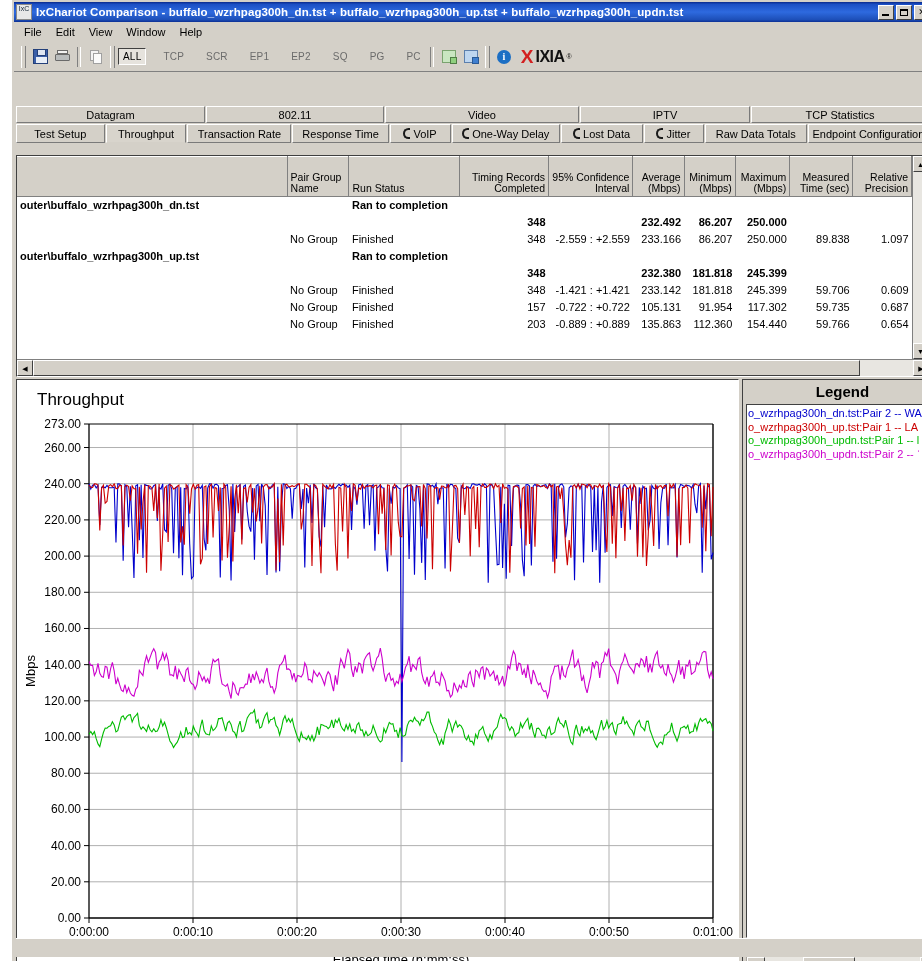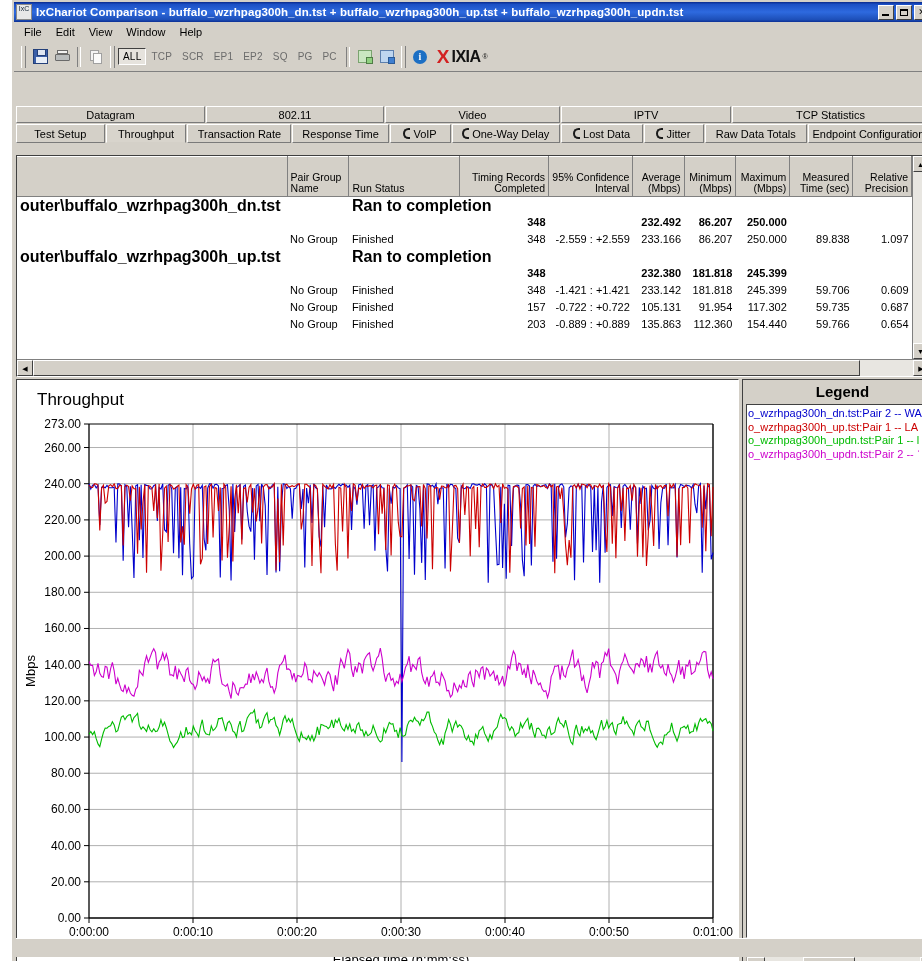--- a/index.html
+++ b/index.html
@@ -170,21 +170,21 @@
     content: ""; position: absolute; left: 0; top: 0;
     width: 9px; height: 11px; background: #f4f4f4; border: 1px solid #a0a0a0;
     box-sizing: border-box;
   }
   .ico-copy::after {
     content: ""; position: absolute; left: 3px; top: 3px;
     width: 9px; height: 11px; background: #fbfbfb; border: 1px solid #a0a0a0;
     box-sizing: border-box;
   }
   .filter-group {
-    display: flex; align-items: center; gap: 0px;
+    display: flex; align-items: center; gap: 12px;
   }
   .filter-btn {
     font-size: 10px;
     color: #6b6b6b;
     padding: 3px 5px;
     letter-spacing: 0.2px;
     font-family: "Liberation Sans", sans-serif;
   }
   .filter-btn.active {
     color: #000;
@@ -367,21 +367,21 @@
   .grid td {
     font-size: 11px;
     padding: 1px 3px;
     vertical-align: top;
     line-height: 15px;
     white-space: nowrap;
     color: #000;
   }
   .grid tr.group-row td {
     font-weight: bold;
-    font-size: 16px;
+    font-size: 11px;
   }
   .grid tr.sum-row td { font-weight: bold; }
   .num { text-align: right; }
   .ctr { text-align: left; }
 
   
   .bottom-area {
     margin: 2px 2px 0 2px;
     display: flex;
     height: 597px;
@@ -557,21 +557,21 @@
   </div>
 
   <div class="tabs-wrap">
     <div class="tabrow">
       <div class="tab" style="width:189px">
           <span class="tabtext">Datagram</span>
         </div>
       <div class="tab" style="width:178px">
           <span class="tabtext">802.11</span>
         </div>
-      <div class="tab" style="width:175px">
+      <div class="tab" style="width:194px">
           <span class="tabtext">Video</span>
         </div>
       <div class="tab" style="width:170px">
           <span class="tabtext">IPTV</span>
         </div>
       <div class="tab" style="flex:1 1 auto">
           <span class="tabtext">TCP Statistics</span>
         </div>
     </div>
     <div class="tabrow row2">

